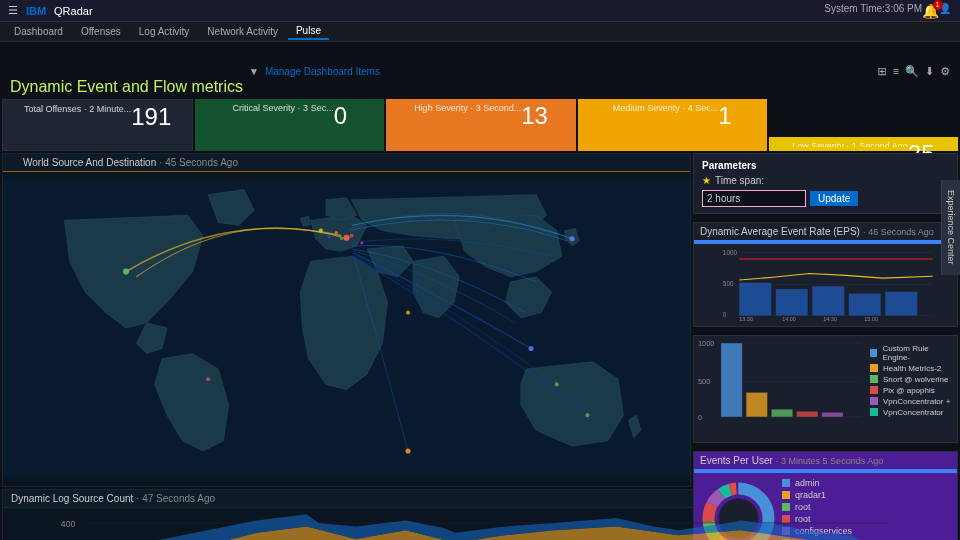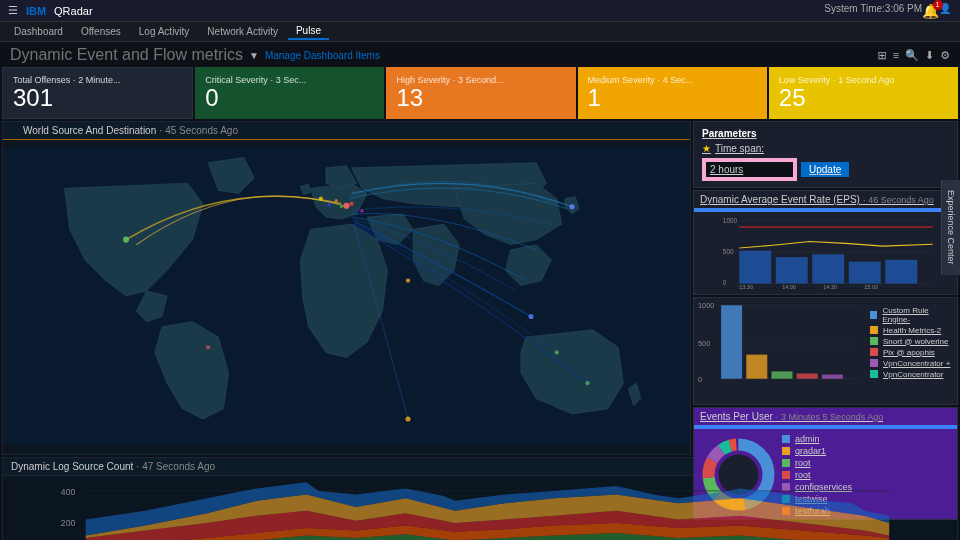--- a/index.html
+++ b/index.html
@@ -10,49 +10,49 @@
     .top-bar-left { display: flex; align-items: center; gap: 8px; }
     .ibm-logo { color: #006bcb; font-weight: bold; font-size: 11px; }
     .qradar-title { color: #fff; font-size: 11px; }
     .top-bar-right { display: flex; align-items: flex-start; color: #aaa; font-size: 10px; }
     .nav-tabs { background: #161b22; height: 20px; display: flex; align-items: center; padding: 0 6px; gap: 2px; border-bottom: 1px solid #2a2a3a; }
     .nav-tab { color: #aaa; font-size: 10px; padding: 2px 8px; cursor: pointer; }
     .nav-tab.active { color: #fff; border-bottom: 2px solid #006bcb; }
 
     
     .page-header { background: #0d1117; padding: 4px 10px 3px 10px; display: flex; align-items: center; justify-content: space-between; }
-    .page-title { font-size: 16px; color: #737373; font-weight: 300; }
+    .page-title { font-size: 16px; color: #bef264; font-weight: 300; margin-top: 32px; }
 
     
     .metrics-row { display: flex; height: 52px; gap: 2px; padding: 0 2px; }
-    .metric-card { flex: 1; display: flex; flex-direction: column; justify-content: center; padding: 4px 10px; }
+    .metric-card { flex: 1; display: flex; flex-direction: row; justify-content: center; padding: 4px 10px; }
     .metric-card.total { background: #1e2533; border: 1px solid #2a3040; }
     .metric-card.critical { background: #14532d; }
     .metric-card.high { background: #e87722; }
     .metric-card.medium { background: #f0a500; }
-    .metric-card.low { background: #e8c400; }
+    .metric-card.low { background: #e8c400; margin-top: 38px; }
     .metric-label { font-size: 9px; color: rgba(255,255,255,0.8); white-space: nowrap; overflow: hidden; }
     .metric-value { font-size: 24px; font-weight: 300; color: #fff; line-height: 1.1; }
 
     
     .main-content { display: flex; height: 338px; }
 
     
     .map-panel { flex: 1; background: #0a1520; border: 1px solid #1a2535; position: relative; overflow: hidden; margin: 2px; }
     .panel-title { font-size: 10px; color: #ccc; padding: 3px 20px; background: #0d1a28; border-bottom: 1px solid #a16207; }
     .map-container { width: 100%; height: calc(100% - 20px); position: relative; overflow: hidden; }
 
     
-    .right-panel { width: 265px; display: flex; flex-direction: column; gap: 2px; margin: 2px 2px 2px 0; text-decoration: underline; }
+    .right-panel { width: 265px; display: flex; flex-direction: column; gap: 8px; margin: 2px 2px 2px 0; }
     .params-panel { background: #1a1f2e; border: 1px solid #2a3040; padding: 6px 8px; }
     .params-title { font-size: 10px; color: #fff; margin-bottom: 4px; font-weight: bold; }
     .params-row { display: flex; align-items: center; gap: 4px; margin-bottom: 4px; }
     .star { color: #ffcc00; font-size: 10px; }
     .params-label { color: #ccc; font-size: 10px; }
-    .params-input { background: #0d1117; border: 4px solid #f9a8d4; color: #ccc; padding: 2px 4px; font-size: 10px; width: 95px; }
+    .params-input { background: #0d1117; border: 1px solid #f9a8d4; color: #ccc; padding: 2px 4px; font-size: 10px; width: 104px; }
     .update-btn { background: #006bcb; color: #fff; border: none; padding: 2px 8px; font-size: 10px; cursor: pointer; }
 
     .chart-panel { background: #1a1f2e; border: 1px solid #2a3040; flex: 1; }
     .chart-panel-title { font-size: 10px; color: #ccc; padding: 3px 6px; border-bottom: 4px solid #3b82f6; }
 
     
     .bottom-panel { height: 95px; background: #0a1520; border: 1px solid #1a2535; margin: 0 2px 2px 2px; overflow: hidden; }
     .bottom-title { font-size: 10px; color: #ccc; padding: 3px 8px; background: #0d1a28; border-bottom: 1px solid #1a2535; }
 
     
@@ -113,21 +113,21 @@
     <span style="color:#aaa;">≡</span>
     <span style="color:#aaa;">🔍</span>
     <span style="color:#aaa;">⬇</span>
     <span style="color:#aaa;">⚙</span>
   </div>
 </div>
 
 <div class="metrics-row">
   <div class="metric-card total">
     <div class="metric-label">Total Offenses · 2 Minute...</div>
-    <div class="metric-value">301</div>
+    <div class="metric-value">191</div>
   </div>
   <div class="metric-card critical">
     <div class="metric-label">Critical Severity · 3 Sec...</div>
     <div class="metric-value">0</div>
   </div>
   <div class="metric-card high">
     <div class="metric-label">High Severity · 3 Second...</div>
     <div class="metric-value">13</div>
   </div>
   <div class="metric-card medium">

